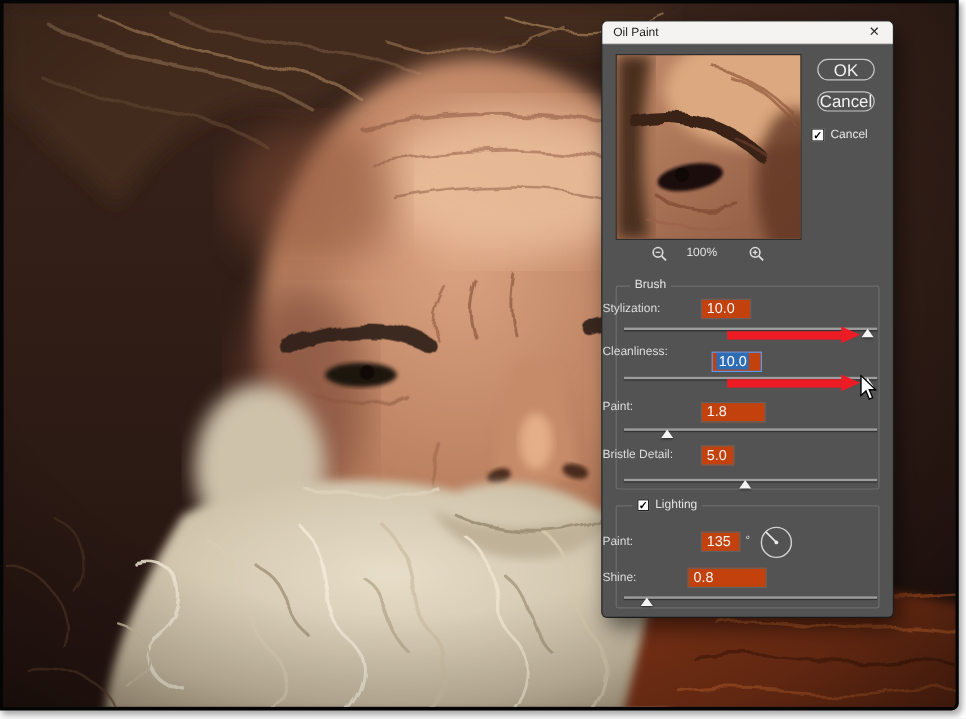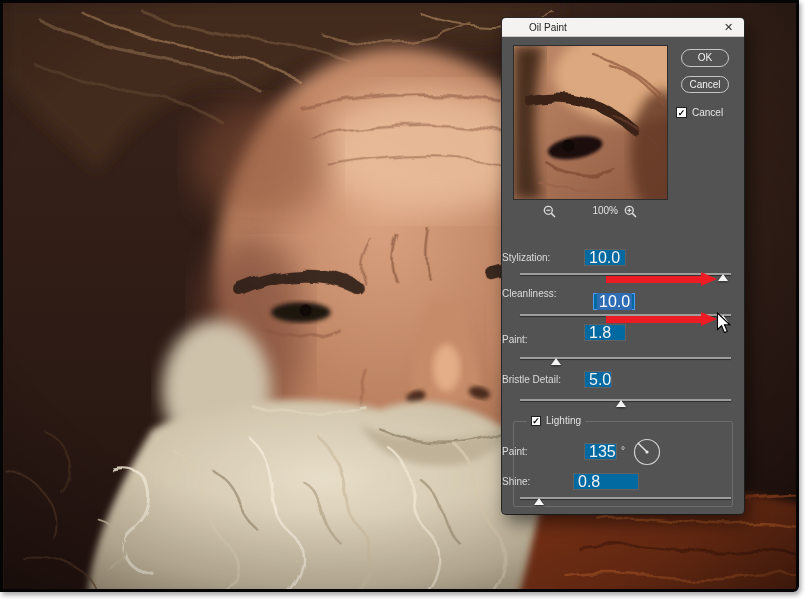--- a/index.html
+++ b/index.html
@@ -15,53 +15,53 @@
   .canvas svg { display:block; }
 
   
   .dialog { position:absolute; left:502px; top:18px; width:242px; height:496px;
             background:#535353; border-radius:4px;
             box-shadow:4px 8px 18px rgba(0,0,0,.55), 0 0 0 1px #2e2e2e;
             z-index:2; color:#e6e6e6; font-size:10px; }
   .titlebar { position:absolute; left:0; top:0; right:0; height:19px;
               background:#f4f3f2; border-radius:4px 4px 0 0;
               border-bottom:1px solid #c9c9c9; color:#1d1d1d;
-              display:flex; align-items:center; padding-left:27px; font-size:10px; }
+              display:flex; align-items:center; padding-left:9px; font-size:10px; }
   .close { position:absolute; right:9px; top:3px; width:13px; height:13px;
            color:#2b2b2b; font-size:11px; line-height:13px; text-align:center; cursor:default; }
 
   .previewbox { position:absolute; left:11px; top:27px; width:155px; height:155px;
                 border:1px solid #2d2d2d; overflow:hidden; background:#8a5a42; }
 
   .btn { position:absolute; left:179px; width:48px; height:18px;
          border:1px solid #c6c6c6; border-radius:9px; background:transparent;
-         color:#f2f2f2; font-size:10px; text-align:center; line-height:16px; }
+         color:#f2f2f2; font-size:14px; text-align:center; line-height:16px; }
   .btn.ok { top:31px; }
   .btn.cancel { top:58px; height:17px; line-height:15px; }
 
   .checkbox { width:11px; height:11px; background:#fdfdfd; border:1px solid #1f1f1f;
               color:#000; font-size:9px; font-weight:bold; line-height:10px; text-align:center; }
   .previewchk { position:absolute; left:174px; top:89px; display:flex; align-items:center; gap:5px; }
 
   .zoomrow { position:absolute; left:0; top:186px; width:242px; height:16px; }
   .zoomrow .zo { position:absolute; left:41px; top:1px; }
   .zoomrow .zi { position:absolute; left:122px; top:1px; }
-  .zoompct { position:absolute; left:70px; top:1px; width:46px; text-align:right; color:#e2e2e2; }
+  .zoompct { position:absolute; left:70px; top:1px; width:46px; text-align:left; color:#e2e2e2; }
 
   .group { position:absolute; left:11px; width:220px; border:1px solid #6d6d6d; border-radius:2px; }
   .group.brush { top:220px; height:170px; }
   .group.lighting { top:403px; height:86px; }
   .legend { position:absolute; top:-7px; left:11px; background:#535353; padding:0 4px;
             color:#e3e3e3; font-size:10px; }
   .legend.with-check { left:13px; display:flex; align-items:center; gap:5px; }
   .legend .checkbox { width:10px; height:10px; line-height:9px; }
 
   .flabel { position:absolute; color:#dcdcdc; }
-  .field { position:absolute; height:17px; background:#0369a1; border:1px solid #616161;
-           color:#f3f3f3; font-size:16px; line-height:15px; padding-left:4px; }
+  .field { position:absolute; height:17px; background:#c2410c; border:1px solid #616161;
+           color:#f3f3f3; font-size:12px; line-height:15px; padding-left:4px; }
   .field.focus { border:1px solid #4f9cf7; padding-left:3px; }
   .selval { background:#2e6db4; color:#fff; padding:0 2px; }
 
   .slider { position:absolute; left:18px; width:211px; height:11px; }
   .slider .track { position:absolute; left:0; right:0; top:2px; height:2px;
                    background:#9d9d9d; box-shadow:0 1px 1px rgba(0,0,0,.45); }
   .thumb { position:absolute; top:3px; width:0; height:0;
            border-left:5px solid transparent; border-right:5px solid transparent;
            border-bottom:7px solid #f4f4f4;
            filter:drop-shadow(0 1px 1px rgba(0,0,0,.5)); }
@@ -273,41 +273,44 @@
       </svg>
       <span class="zoompct">100%</span>
       <svg class="zi" width="13" height="13" viewBox="0 0 13 13">
         <circle cx="5.3" cy="5.3" r="4" fill="none" stroke="#dcdcdc" stroke-width="1.3"></circle>
         <line x1="8.4" y1="8.4" x2="12" y2="12" stroke="#dcdcdc" stroke-width="1.5"></line>
         <line x1="3.3" y1="5.3" x2="7.3" y2="5.3" stroke="#dcdcdc" stroke-width="1.2"></line>
         <line x1="5.3" y1="3.3" x2="5.3" y2="7.3" stroke="#dcdcdc" stroke-width="1.2"></line>
       </svg>
     </div>
 
+    <div class="group brush">
+      <span class="legend">Brush</span>
+    </div>
 
     <div class="flabel" style="left:0;width:78px;top:234px">Stylization:</div>
     <div class="field" style="left:82px;top:231px;width:42px">
       <span>10.0</span>
     </div>
     <div class="slider" style="top:253px">
       <div class="track"></div>
       <div class="thumb" style="left: calc(96% - 5px);"></div>
     </div>
 
     <div class="flabel" style="left:0;width:87px;top:270px">Cleanliness:</div>
     <div class="field focus" style="left:91px;top:275px;width:42px">
       <span class="selval">10.0</span>
     </div>
     <div class="slider" style="top:294px">
       <div class="track"></div>
       <div class="thumb" style="left: calc(96% - 5px);"></div>
     </div>
 
     <div class="flabel" style="left:0;width:75px;top:316px">Paint:</div>
-    <div class="field" style="left:82px;top:306px;width:42px">
+    <div class="field" style="left:82px;top:317px;width:54px">
       <span>1.8</span>
     </div>
     <div class="slider" style="top:337px">
       <div class="track"></div>
       <div class="thumb" style="left: calc(17% - 5px);"></div>
     </div>
 
     <div class="flabel" style="left:0;width:75px;top:356px">Bristle Detail:</div>
     <div class="field" style="left:82px;top:353px;width:28px">
       <span>5.0</span>

